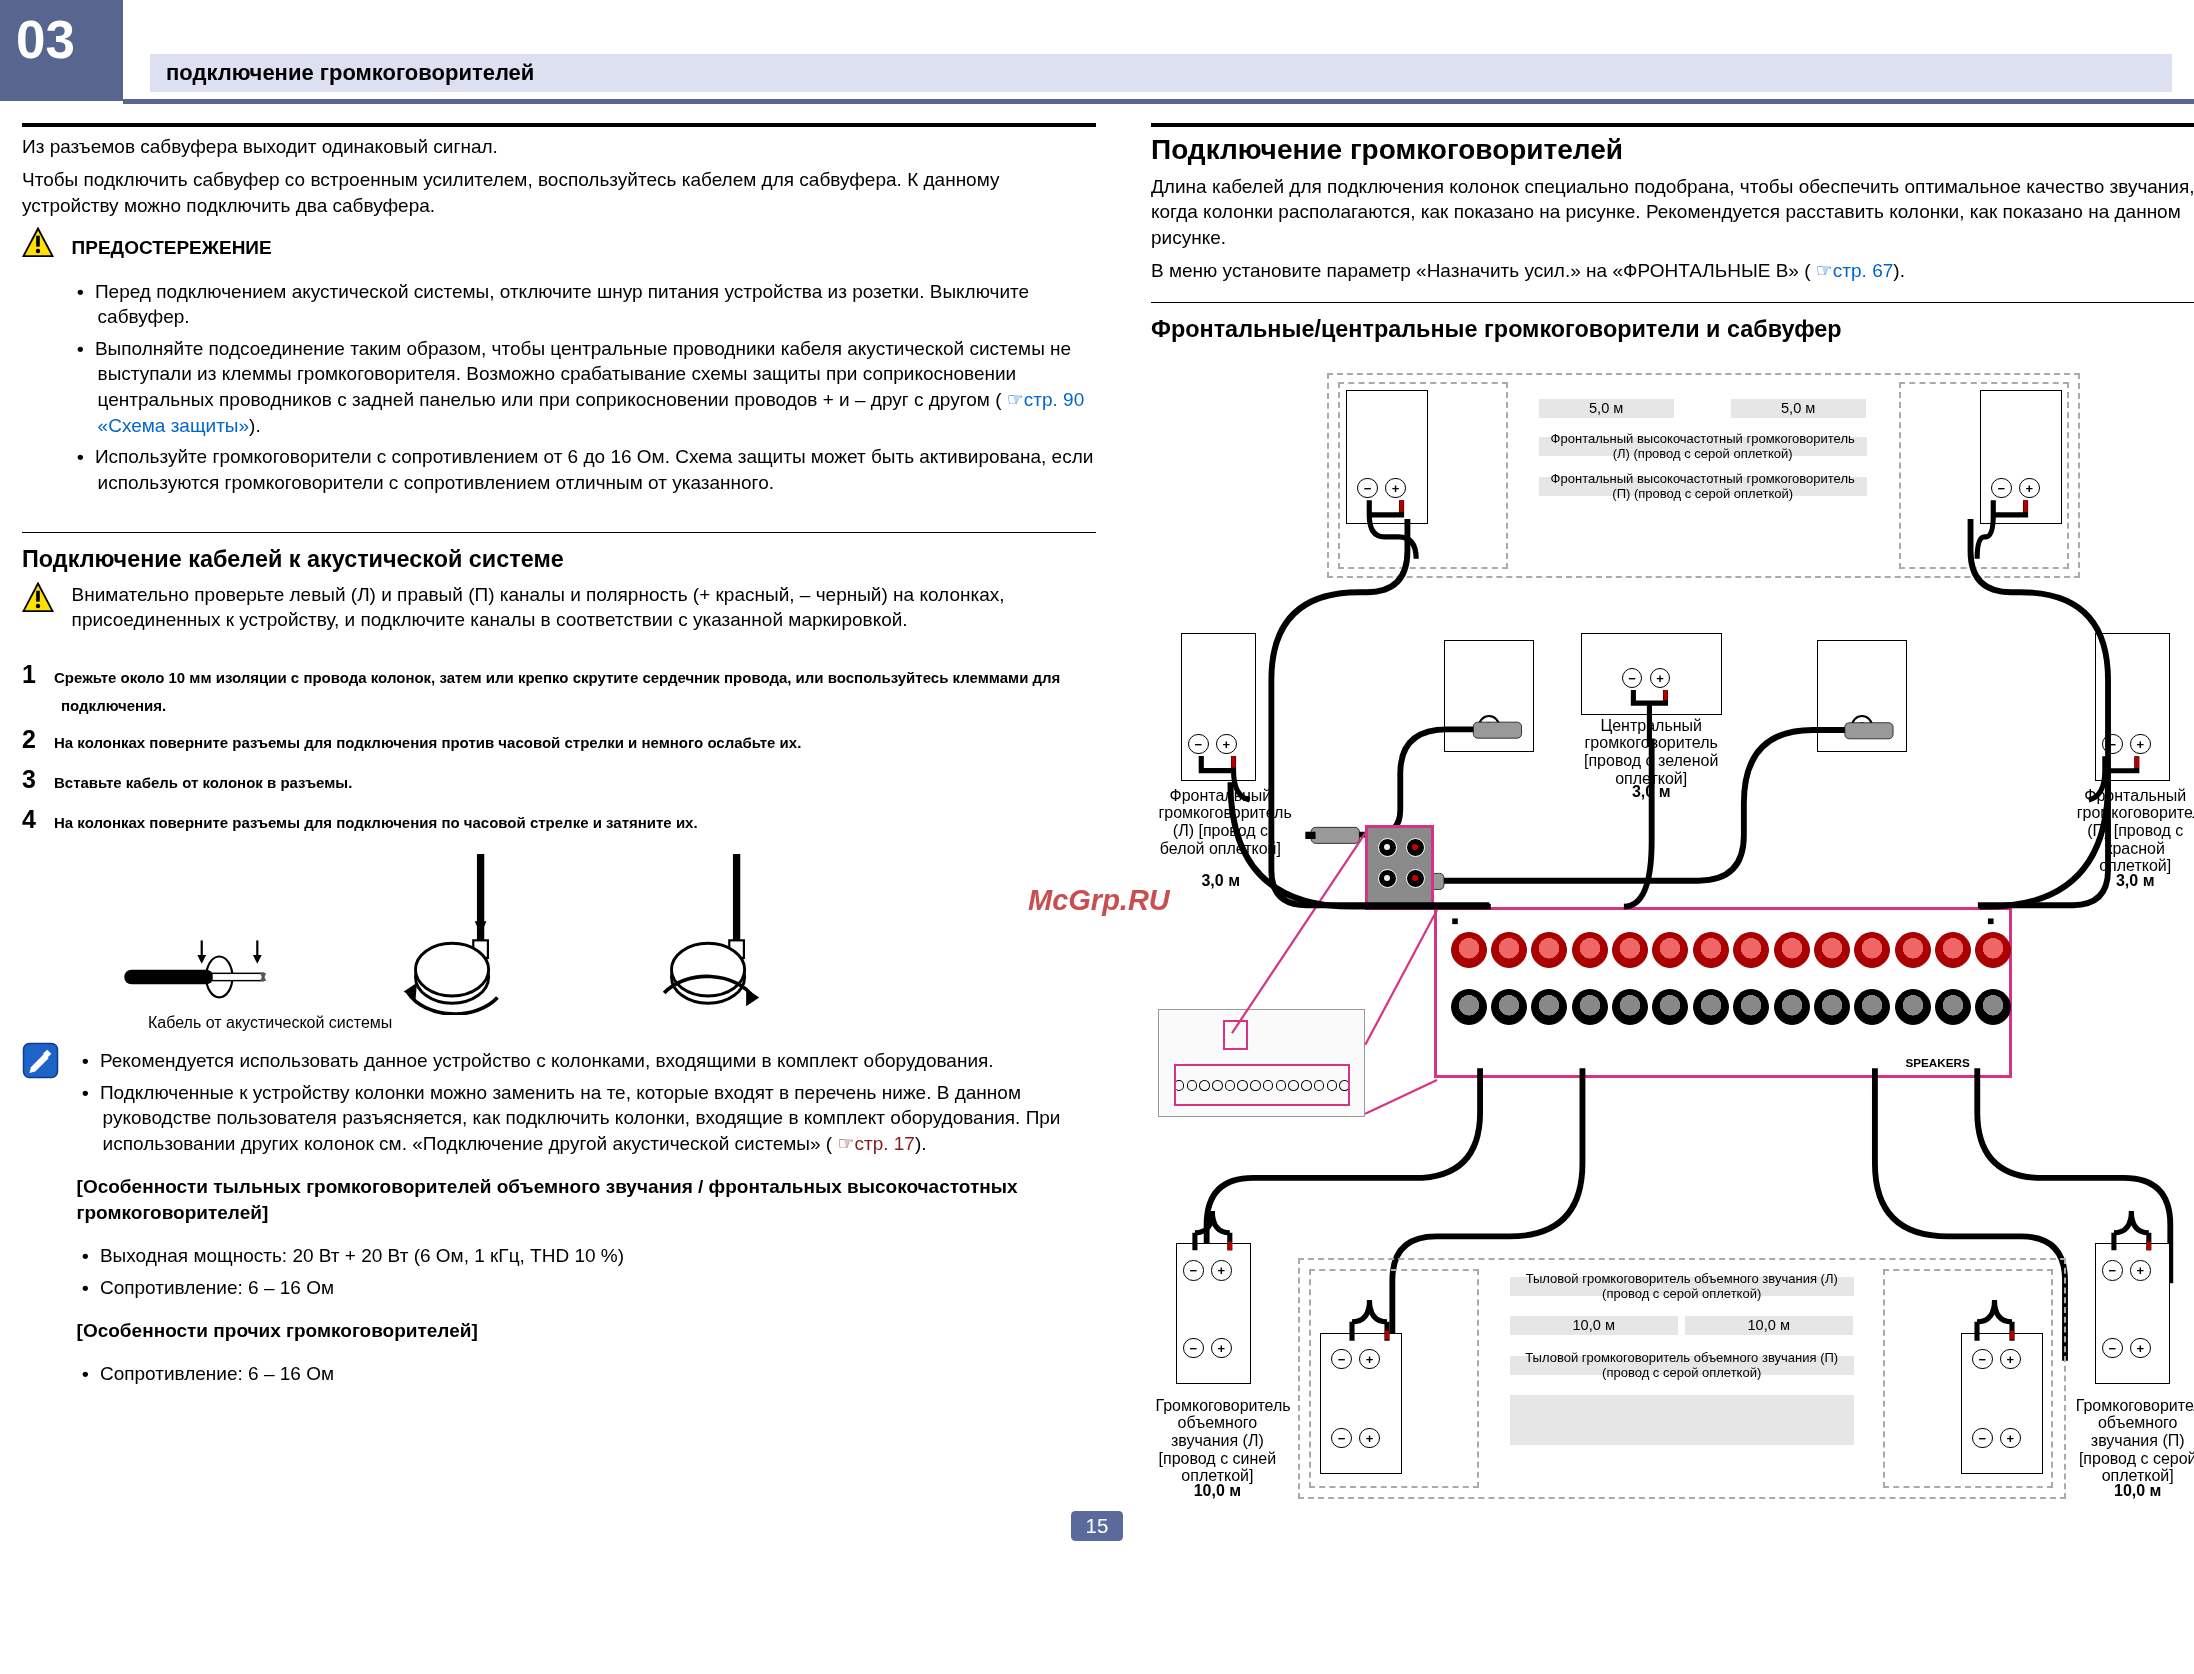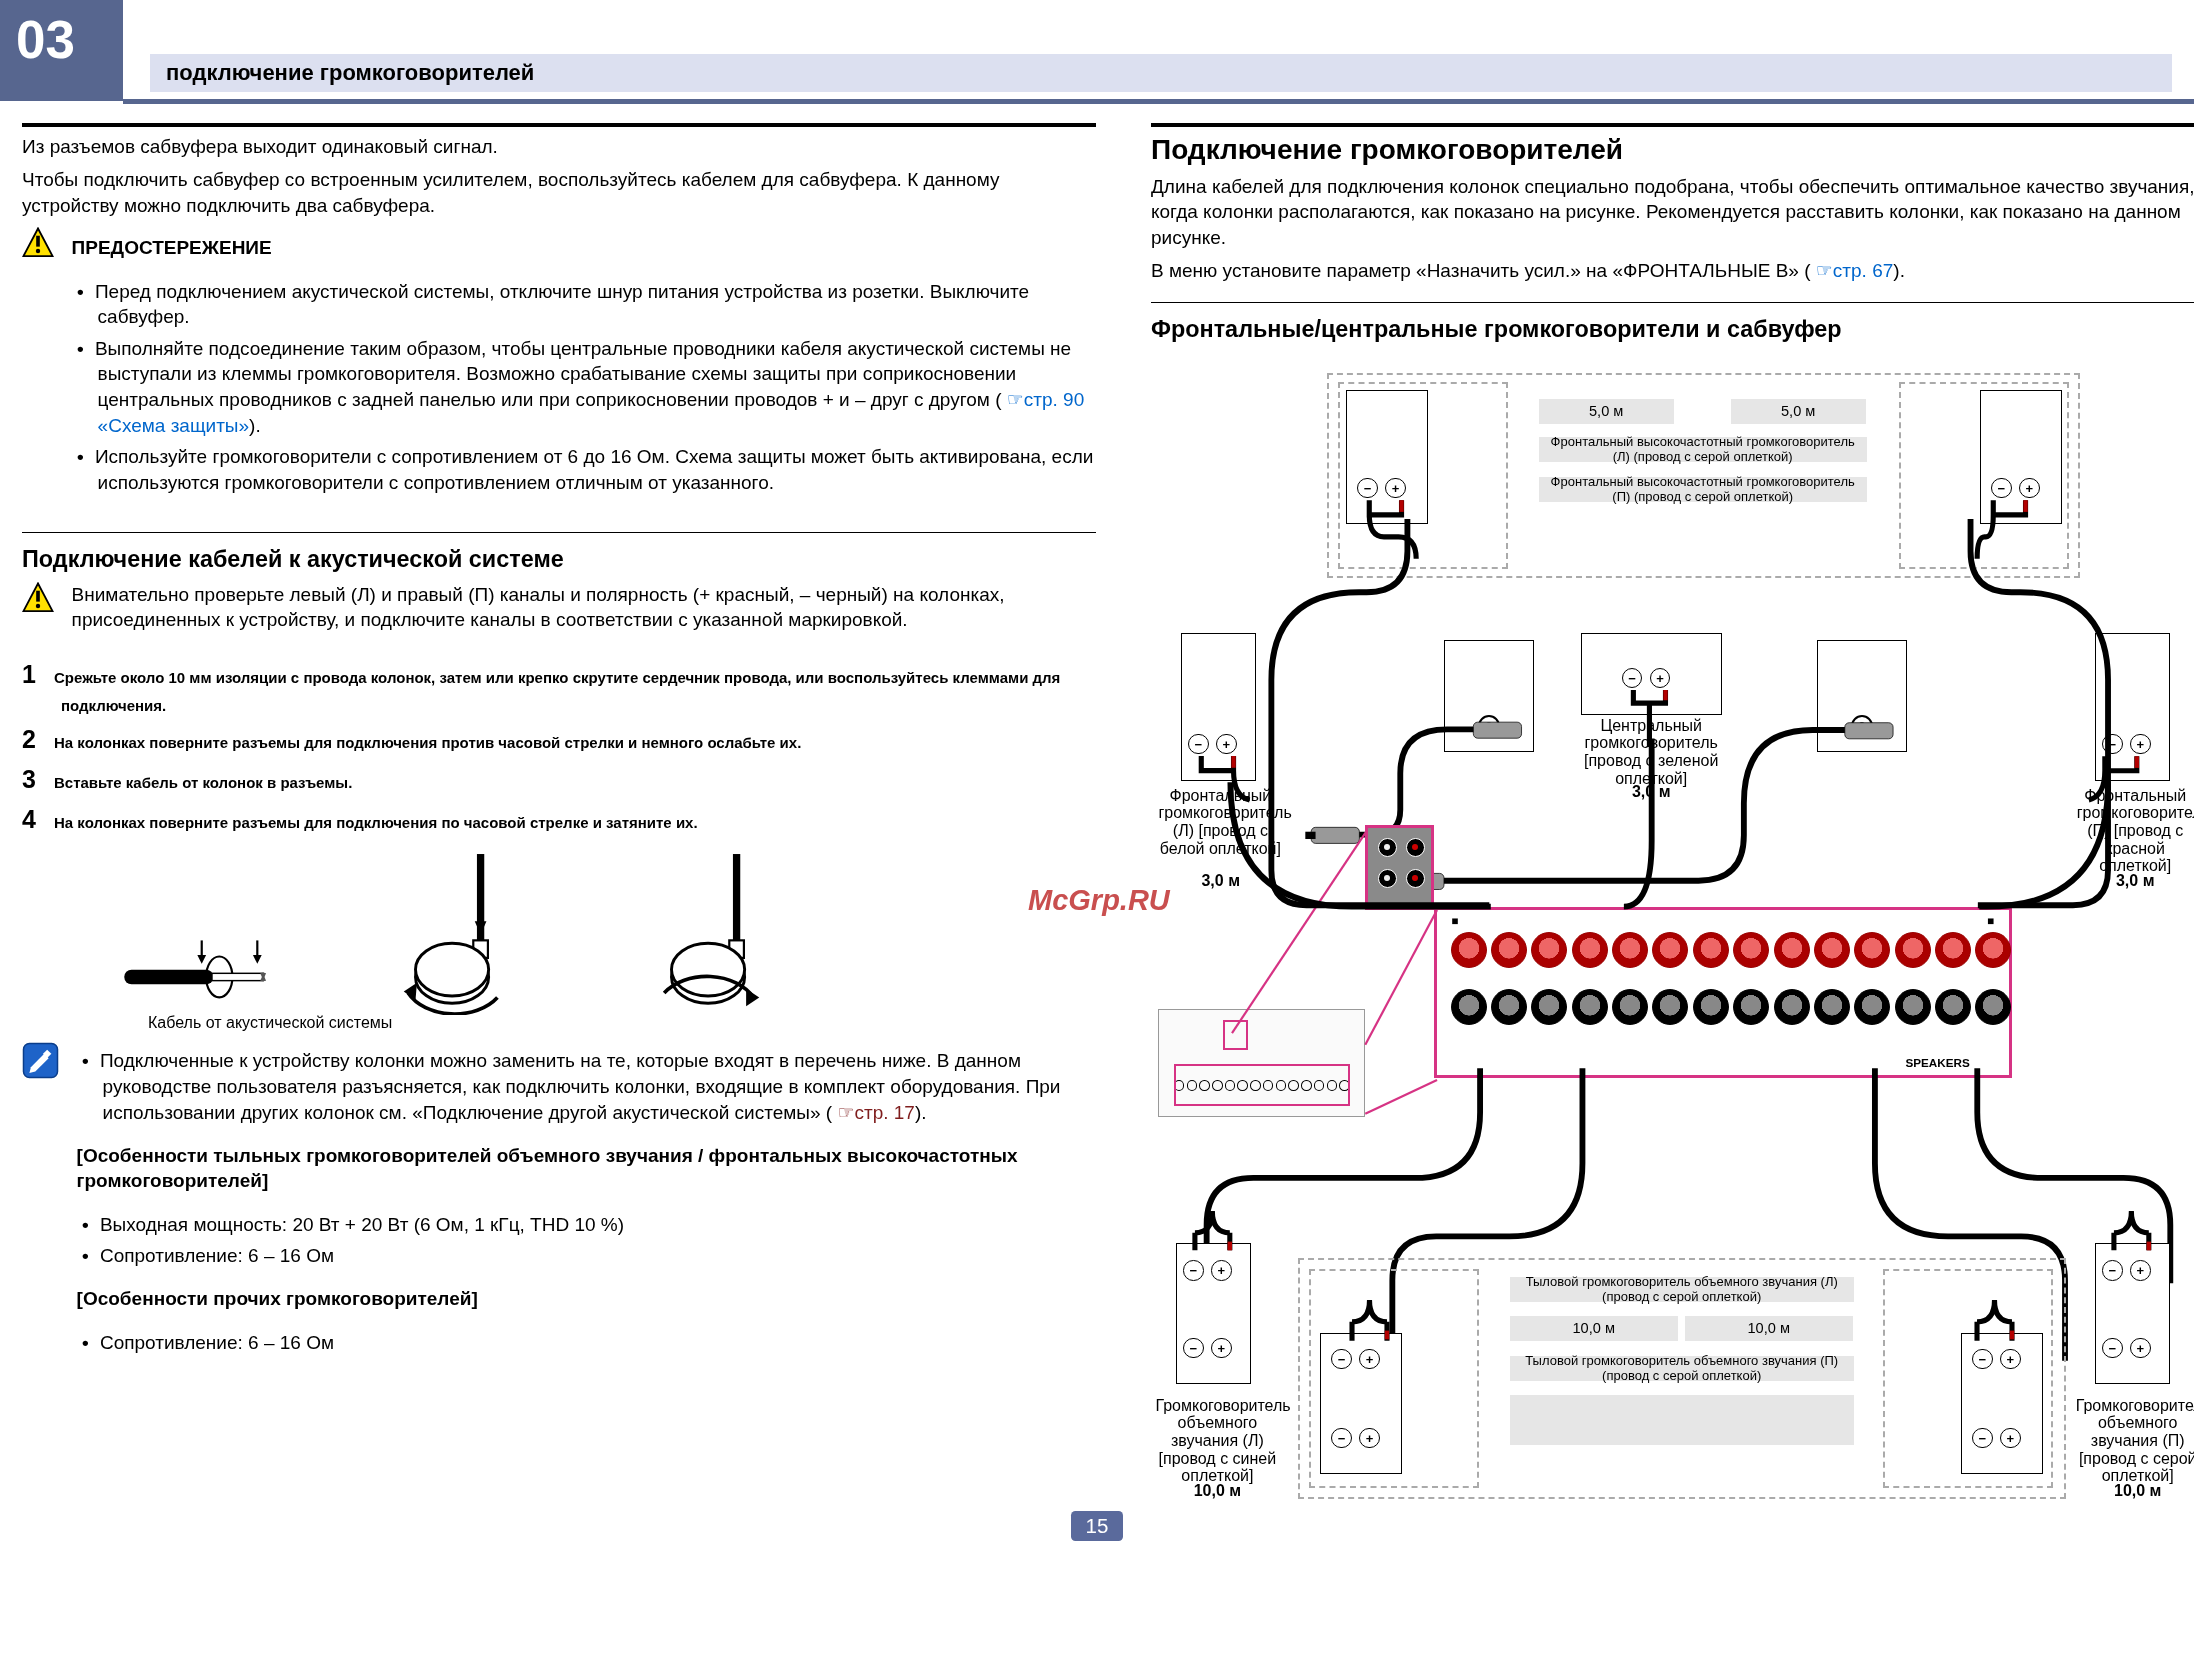--- a/index.html
+++ b/index.html
@@ -112,21 +112,21 @@
   .rca::after { content:""; width:5.9px; height:5.9px; border-radius:50%; background:#c00; }
   .rca.wh::after { background:#eee; }
 
   .rear-small {
     position:absolute; border:1.5px solid #999; width:205px; height:106px; left:14.6px; top:658px; background:#fafafa;
   }
   .rear-small .strip { position:absolute; left:14.6px; right:14.6px; bottom:13px; height:34px; display:flex; gap:2.2px; align-items:center; }
   .rear-small .mini { width:10.6px; height:10.6px; border-radius:50%; border:1.1px solid #000; box-sizing:border-box; }
 
   .dashed-box { position:absolute; border:2.2px dashed #aaa; box-sizing:border-box; }
-  .band { position:absolute; background:#e6e6e6; height:25px; display:flex; align-items:center; justify-content:center; font-size:14.6px; }
+  .band { position:absolute; background:#e6e6e6; height:19px; display:flex; align-items:center; justify-content:center; font-size:14.6px; }
 
   svg.connector { position:absolute; overflow:visible; }
 
   .watermark { position:absolute; font-style:italic; font-weight:bold; color:#c94f4f; font-size:29px; left:1028px; top:783px; pointer-events:none; }
 
   .footer-pagenum {
     position:absolute; left:50%; transform:translateX(-50%); bottom:5.9px;
     background:#5a6a9c; color:#fff; padding:2.9px 14.6px; border-radius:4.4px; font-weight:normal; font-size:20.5px;
   }
 </style>
@@ -236,20 +236,21 @@
     <div class="with-icon">
       <span class="icon-note">
         <svg width="37" height="37" viewBox="0 0 50 50">
           <rect x="2" y="2" width="46" height="46" rx="8" fill="#1e63c8" stroke="#0a3d8a" stroke-width="2"></rect>
           <path d="M12 34 L30 16 L36 22 L18 40 L10 42 Z" fill="#fff"></path>
           <rect x="30" y="12" width="8" height="8" transform="rotate(45 34 16)" fill="#fff"></rect>
         </svg>
       </span>
       <div class="body">
         <ul class="bullet" style="margin-top:0">
+          <li>Рекомендуется использовать данное устройство с колонками, входящими в комплект оборудования.</li>
           <li>
             <span>Подключенные к устройству колонки можно заменить на те, которые входят в перечень ниже. В данном руководстве пользователя разъясняется, как подключить колонки, входящие в комплект оборудования. При использовании других колонок см. «Подключение другой акустической системы» (</span>
             <a href="#" style="color:#7f1d1d;text-decoration:none">☞стр. 17</a><span>).</span>
           </li>
         </ul>
         <p style="font-weight:bold">[Особенности тыльных громкоговорителей объемного звучания / фронтальных высокочастотных громкоговорителей]</p>
         <ul class="bullet">
           <li>Выходная мощность: 20 Вт + 20 Вт (6 Ом, 1 кГц, THD 10 %)</li>
           <li>Сопротивление: 6 – 16 Ом</li>
         </ul>

